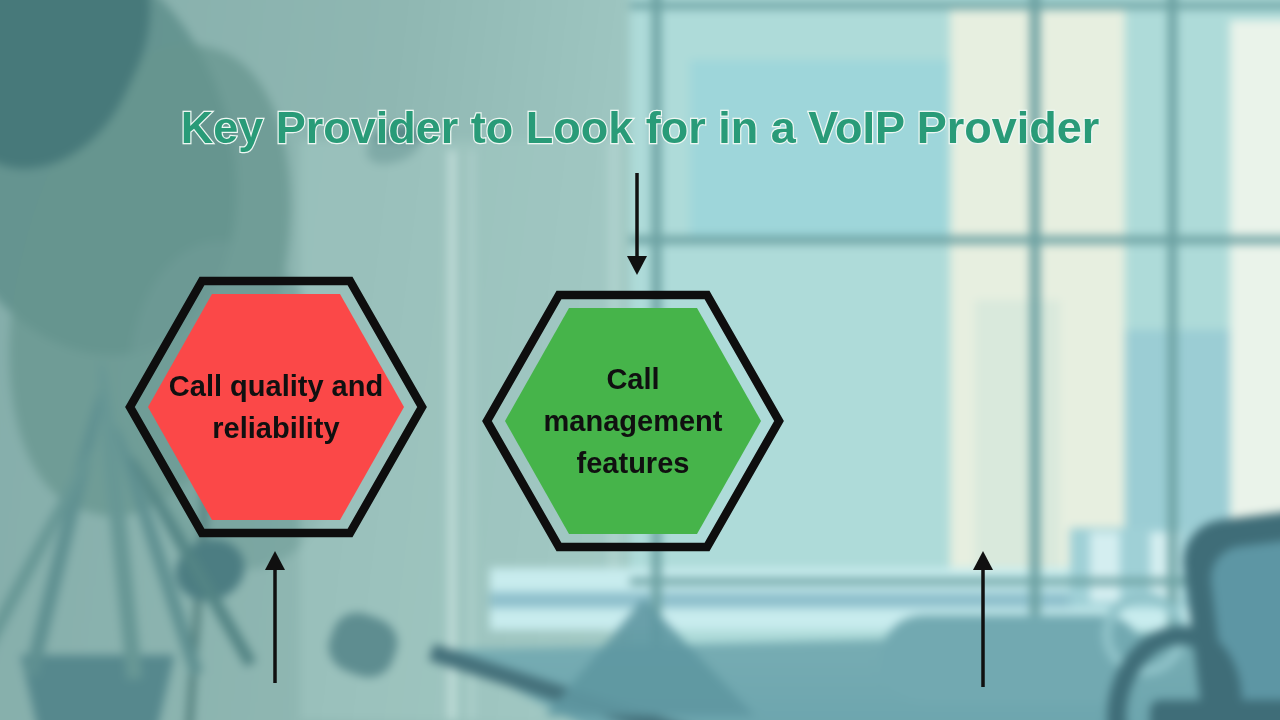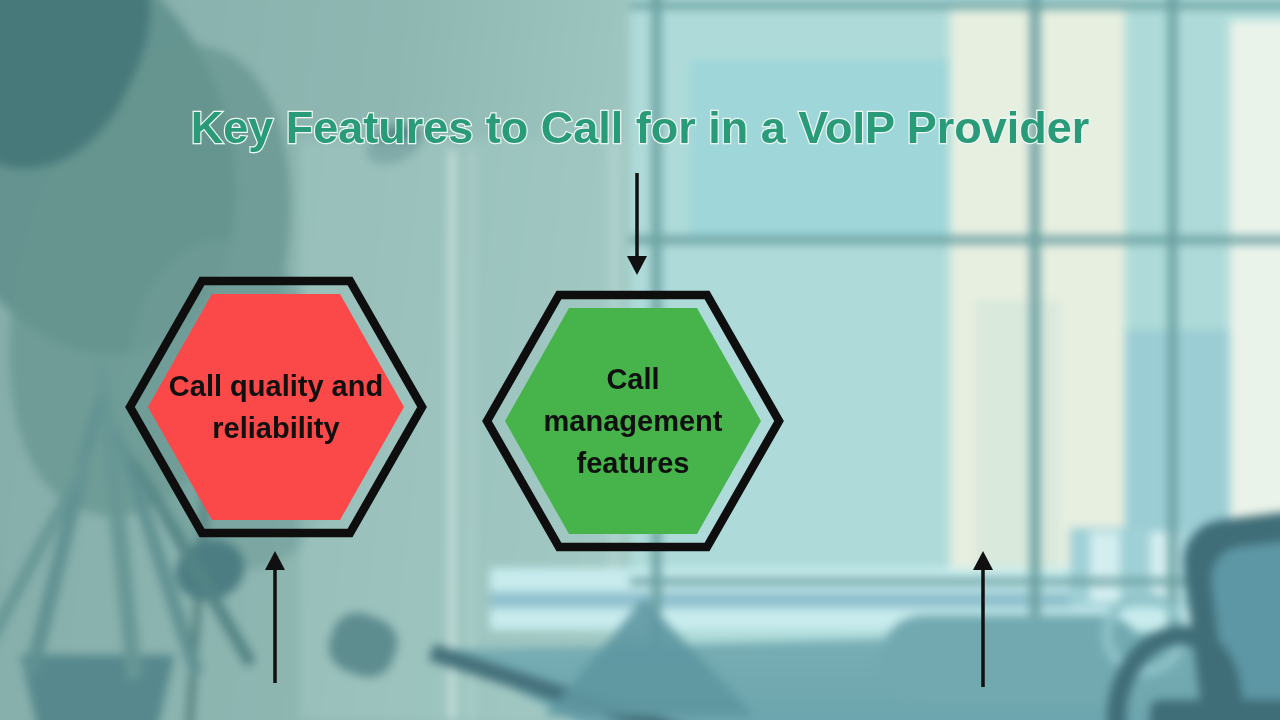--- a/index.html
+++ b/index.html
@@ -130,21 +130,21 @@
     <div class="desk-edge"></div>
     <div class="laptop"></div>
     <div class="desk-obj"></div>
     <div class="ring"></div>
     <div class="chair-back"></div>
     <div class="chair-in"></div>
     <div class="chair-arm"></div>
     <div class="chair-base"></div>
   </div>
 
-  <h1 class="title">Key Features to Call for in a VoIP Provider</h1>
+  <h1 class="title">Key Provider to Look for in a VoIP Provider</h1>
 
   <svg class="arrow arr-down" width="26" height="110">
     <line x1="13" y1="3" x2="13" y2="88" stroke="#101010" stroke-width="3.5"></line>
     <polygon points="3,86 23,86 13,105" fill="#101010"></polygon>
   </svg>
 
   <svg class="arrow arr-up-left" width="26" height="136">
     <polygon points="13,2 3,21 23,21" fill="#101010"></polygon>
     <line x1="13" y1="19" x2="13" y2="134" stroke="#101010" stroke-width="3.5"></line>
   </svg>

